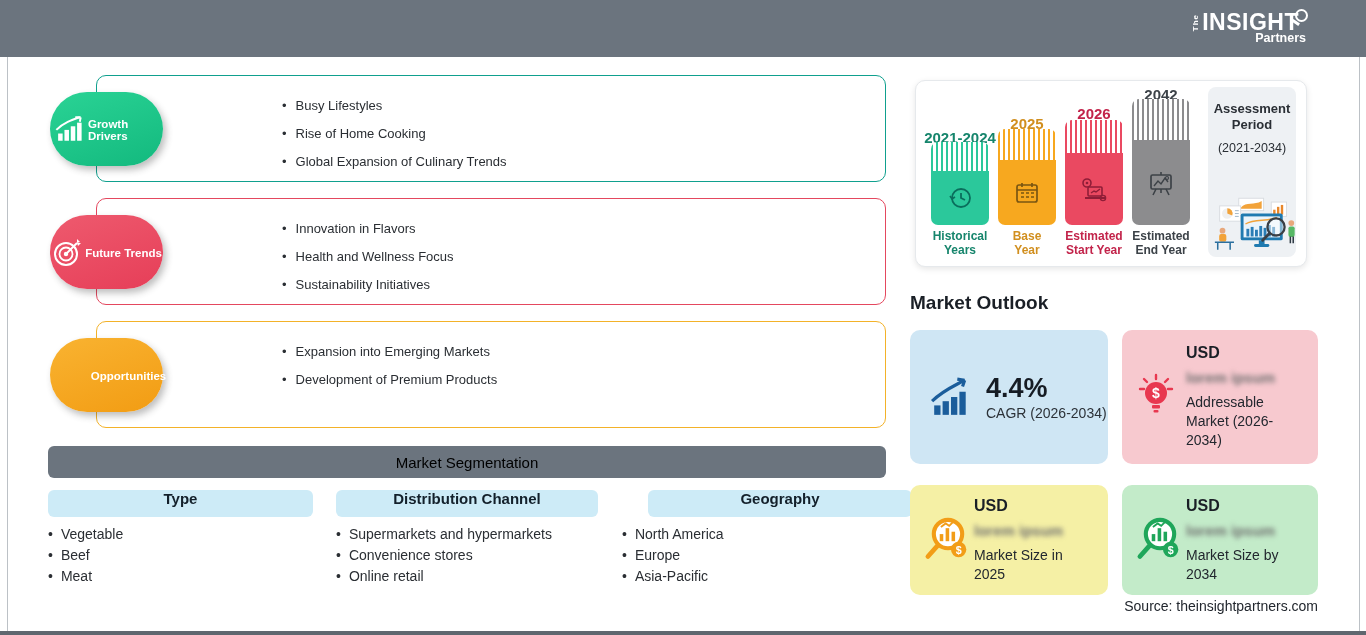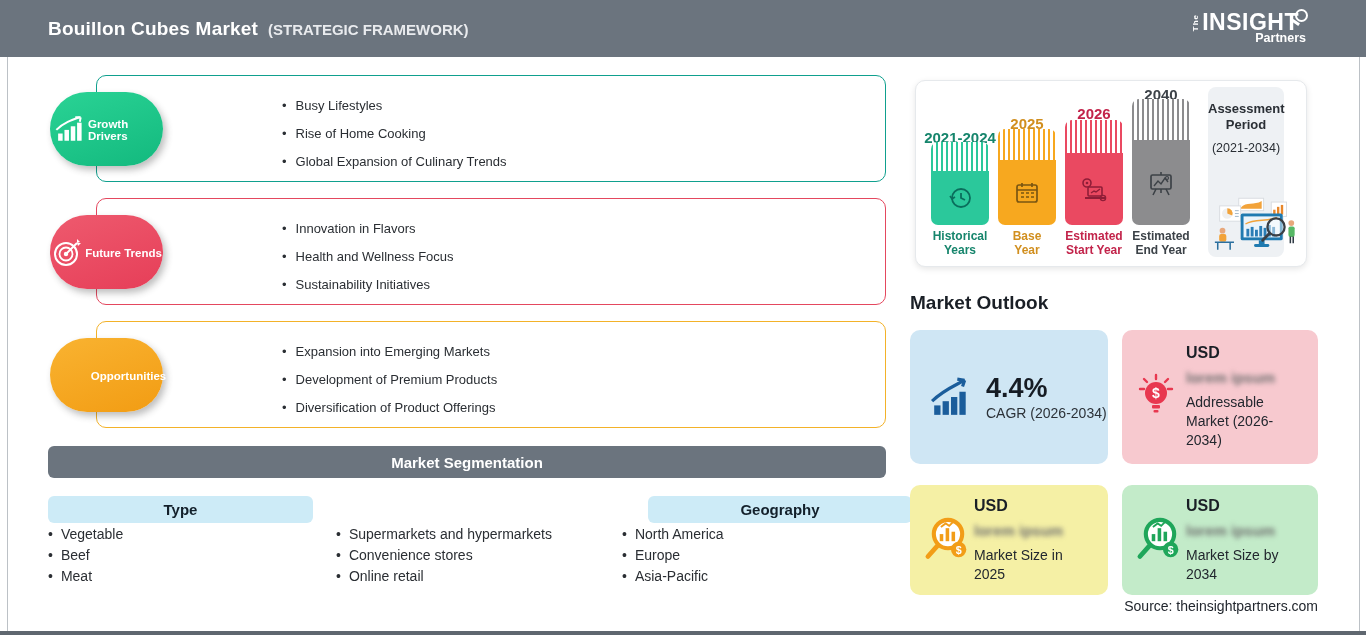--- a/index.html
+++ b/index.html
@@ -37,24 +37,24 @@
   .pill-green  { top:92px;  background:linear-gradient(160deg,#2ad395,#13b97e); }
   .pill-red    { top:215px; background:linear-gradient(160deg,#ee5a6e,#e63e58); }
   .pill-orange { top:338px; background:linear-gradient(160deg,#f9b331,#f29c13);gap:44px; }
   .fw-list { position:absolute; left:185px; top:16px; list-style:none; }
   .fw-list li { font-size:13px; color:#2a2e33; height:28px; line-height:28px; }
   .fw-list li::before { content:"•"; margin-right:9px; color:#2a2e33; }
 
   
   .seg-bar { position:absolute; left:48px; top:446px; width:838px; height:32px; background:#6b747e;
              border-radius:6px; display:flex; align-items:center; justify-content:center;
-             color:#ffffff; font-size:15px; font-weight:bold; }
+             color:#000000; font-size:15px; font-weight:normal; }
   .seg-pill { position:absolute; top:490px; height:27px; background:#cdebf7; border-radius:6px;
-              display:flex; align-items:center; justify-content:center;
-              font-size:15px; font-weight:bold; color:#13202b;margin-top:6px; }
+              display:flex; justify-content:center;
+              font-size:15px; font-weight:bold; color:#13202b; }
   .seg-pill.c1 { left:48px;  width:265px; }
   .seg-pill.c2 { left:336px; width:262px; }
   .seg-pill.c3 { left:648px; width:264px; }
   .seg-list { position:absolute; top:524px; list-style:none; }
   .seg-list.c1 { left:48px; } .seg-list.c2 { left:336px; } .seg-list.c3 { left:622px; }
   .seg-list li { font-size:14px; color:#2a2e33; height:21px; line-height:21px; }
   .seg-list li::before { content:"•"; margin-right:8px; }
 
   
   .tl-panel { position:absolute; left:915px; top:80px; width:392px; height:187px; background:#fff;
@@ -70,21 +70,21 @@
   .tl-year { position:absolute; width:96px; text-align:center; font-size:15px; font-weight:bold; }
   .tl-y1 { left:-4px; top:48px; color:#16856c; }
   .tl-y2 { left:63px; top:34px; color:#d18f1f; }
   .tl-y3 { left:130px; top:24px; color:#c2234a; }
   .tl-y4 { left:197px; top:5px;  color:#3c4248; }
   .tl-cap { position:absolute; top:149px; width:76px; text-align:center; font-size:12px; font-weight:bold; line-height:13.5px; }
   .tl-c1 { left:6px;   color:#16856c; }
   .tl-c2 { left:73px;  color:#d18f1f; }
   .tl-c3 { left:140px; color:#c2234a; }
   .tl-c4 { left:207px; color:#3c4248; }
-  .tl-assess { position:absolute; left:292px; top:6px; width:76px; height:170px; background:#eef1f4;
+  .tl-assess { position:absolute; left:292px; top:6px; width:88px; height:170px; background:#eef1f4;
                border-radius:8px; text-align:center; padding-top:14px; }
   .tl-assess .a-line { font-size:13px; font-weight:bold; color:#2a2f35; line-height:16px; }
   .tl-assess .a-range { font-size:12.5px; color:#2a2f35; margin-top:8px; }
   .tl-illus { position:absolute; left:4px; bottom:4px; }
 
   
   .mo-title { position:absolute; left:910px; top:292px; font-size:19px; font-weight:bold; color:#1a1f26; }
   .mo-card { position:absolute; border-radius:10px; }
   .card-cagr   { left:910px;  top:330px; width:198px; height:134px; background:#cfe6f4;
                  display:flex; align-items:center; padding-left:18px; gap:12px; }
@@ -102,24 +102,20 @@
   .mo-label { margin-top:6px; font-size:14px; color:#22272e; line-height:19px; }
 
   .source { position:absolute; right:48px; top:598px; font-size:14px; color:#22272e; }
 </style>
 </head>
 <body>
 
 <div class="page">
 
   <div class="header">
-    <div class="header-titles">
-      <span class="header-title">Bouillon Cubes Market</span>
-      <span class="header-subtitle">(STRATEGIC FRAMEWORK)</span>
-    </div>
     <div class="logo">
       <div class="logo-row">
         <span class="logo-the">The</span>
         <span class="logo-insight">INSIGHT</span>
         <span class="logo-lens"></span>
       </div>
       <div class="logo-partners">Partners</div>
     </div>
   </div>
 
@@ -160,38 +156,40 @@
       <path d="M26 7 l0 -4 l3 3 l-3 1 z" fill="#fff"></path>
       <path d="M26 7 l4 0 l-3 3 z" fill="#fff"></path>
     </svg>
     <span class="fw-label">Future Trends</span>
   </div>
 
   <div class="fw-box fw-orange">
     <ul class="fw-list">
       <li>Expansion into Emerging Markets</li>
       <li>Development of Premium Products</li>
-      <li>Diversification of Product Offerings</li>
     </ul>
   </div>
   <div class="fw-pill pill-orange">
     <svg width="36" height="34" viewBox="0 0 36 34">
       <circle cx="18" cy="10" r="5" stroke="#fff" stroke-width="1.8" fill="none"></circle>
       <rect x="15.5" y="15" width="5" height="3" rx="1" fill="#fff"></rect>
       <path d="M18 1 v2 M10 3.5 l1.5 1.5 M26 3.5 l-1.5 1.5 M8 10 h2 M26 10 h2" stroke="#fff" stroke-width="1.6"></path>
       <path d="M6 27 q5 -6 11 -3 l8 -2 q3 0 1.5 2.5 l-12 5 q-6 1.5 -8.5 -2.5 z" stroke="#fff" stroke-width="1.7" fill="none"></path>
     </svg>
     <span class="fw-label">Opportunities</span>
   </div>
 
   <div class="seg-bar">
     <span>Market Segmentation</span>
   </div>
   <div class="seg-pill c1">
     <span>Type</span>
+  </div>
+  <div class="seg-pill c2">
+    <span>Distribution Channel</span>
   </div>
   <div class="seg-pill c3">
     <span>Geography</span>
   </div>
   <ul class="seg-list c1">
     <li>Vegetable</li>
     <li>Beef</li>
     <li>Meat</li>
   </ul>
   <ul class="seg-list c2">
@@ -202,21 +200,21 @@
   <ul class="seg-list c3">
     <li>North America</li>
     <li>Europe</li>
     <li>Asia-Pacific</li>
   </ul>
 
   <div class="tl-panel">
     <div class="tl-year tl-y1">2021-2024</div>
     <div class="tl-year tl-y2">2025</div>
     <div class="tl-year tl-y3">2026</div>
-    <div class="tl-year tl-y4">2040</div>
+    <div class="tl-year tl-y4">2042</div>
 
     <div class="tl-bar tl-b1">
       <div class="tl-stripes"></div>
       <div class="tl-solid">
         <svg width="30" height="30" viewBox="0 0 30 30">
           <circle cx="16" cy="15" r="9" stroke="#0a6e5c" stroke-width="1.8" fill="none"></circle>
           <path d="M16 10 v5 l4 2" stroke="#0a6e5c" stroke-width="1.8" fill="none"></path>
           <path d="M5 13 l2 3 l3 -2" stroke="#0a6e5c" stroke-width="1.6" fill="none"></path>
         </svg>
       </div>

